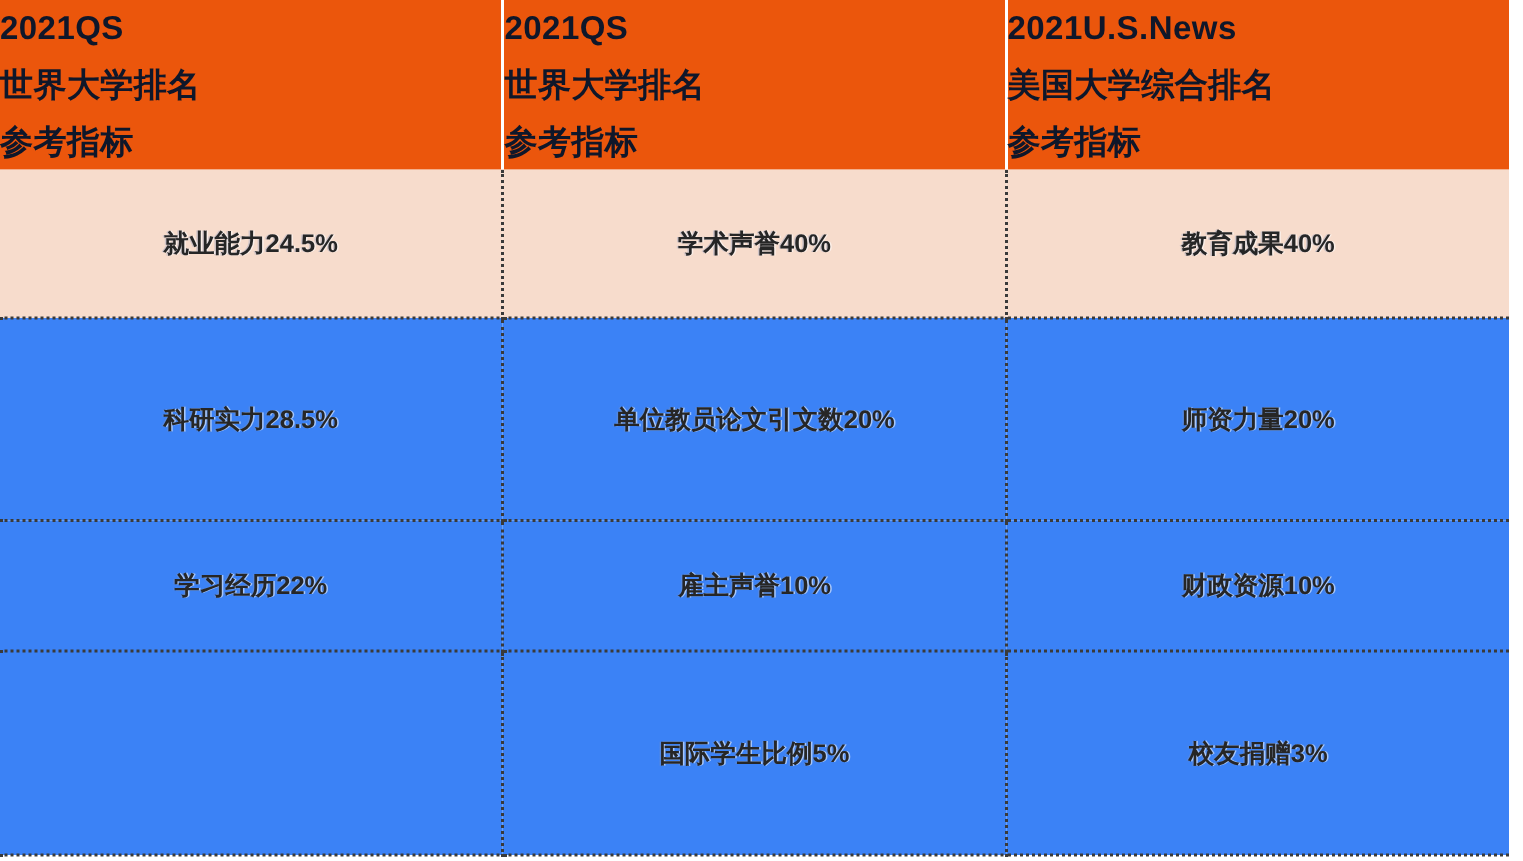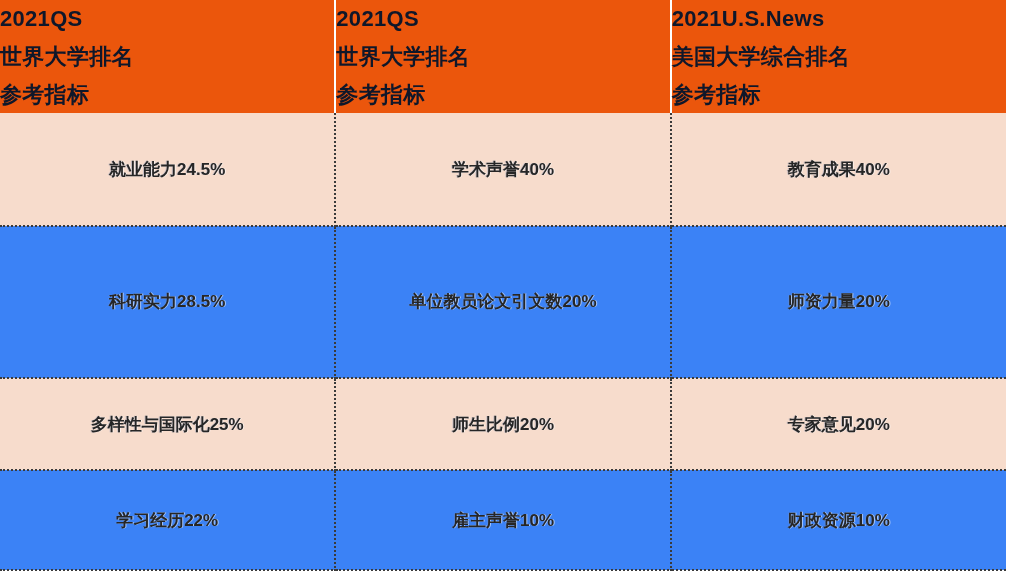--- a/index.html
+++ b/index.html
@@ -129,40 +129,40 @@
         <span class="cell-text">科研实力28.5%</span>
       </td>
       <td class="body-cell">
         <span class="cell-text">单位教员论文引文数20%</span>
       </td>
       <td class="body-cell col-last">
         <span class="cell-text">师资力量20%</span>
       </td>
     </tr>
 
-    <tr class="body-row shade-a r3">
-      <td class="body-cell">
-        <span class="cell-text">多样性与国际化25%</span>
-      </td>
-      <td class="body-cell">
-        <span class="cell-text">师生比例20%</span>
-      </td>
-      <td class="body-cell col-last">
-        <span class="cell-text">专家意见20%</span>
-      </td>
-    </tr>
 
     <tr class="body-row shade-b r4">
       <td class="body-cell">
         <span class="cell-text">学习经历22%</span>
       </td>
       <td class="body-cell">
         <span class="cell-text">雇主声誉10%</span>
       </td>
       <td class="body-cell col-last">
         <span class="cell-text">财政资源10%</span>
       </td>
     </tr>
 
 
+    <tr class="body-row shade-b r6">
+      <td class="body-cell empty-cell">
+        <span class="cell-text"></span>
+      </td>
+      <td class="body-cell">
+        <span class="cell-text">国际学生比例5%</span>
+      </td>
+      <td class="body-cell col-last">
+        <span class="cell-text">校友捐赠3%</span>
+      </td>
+    </tr>
 
   </tbody>
 </table>
 
 </body></html>

